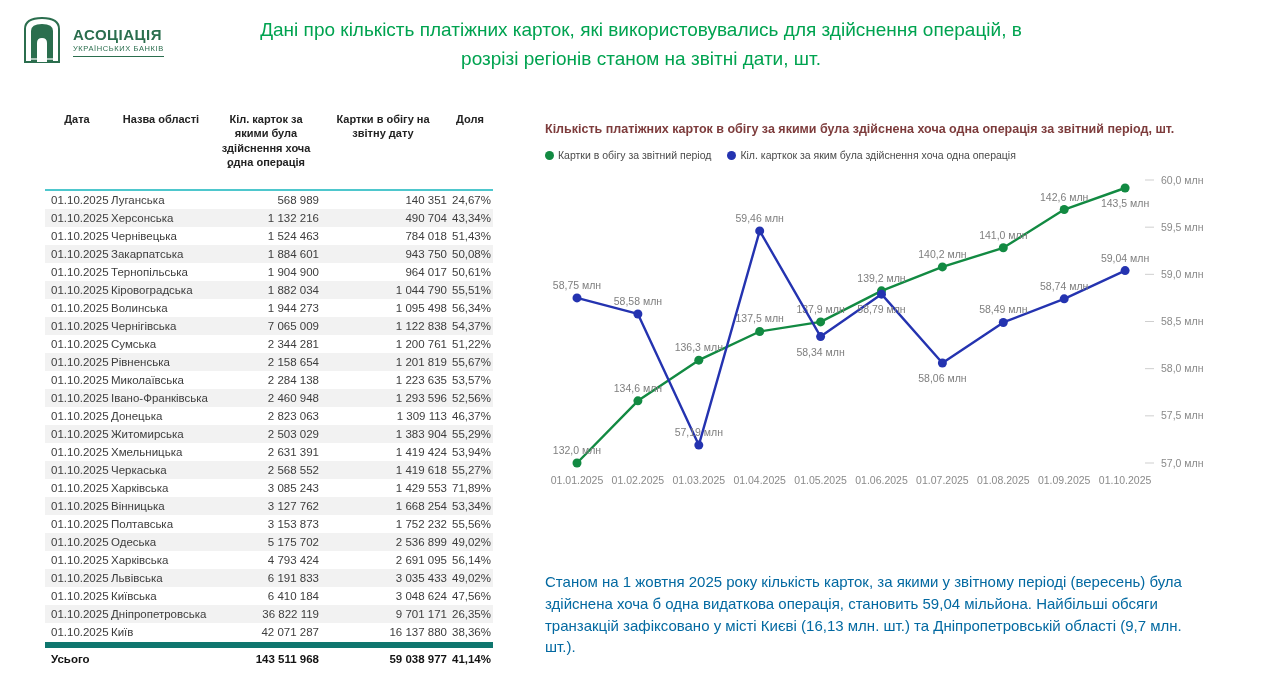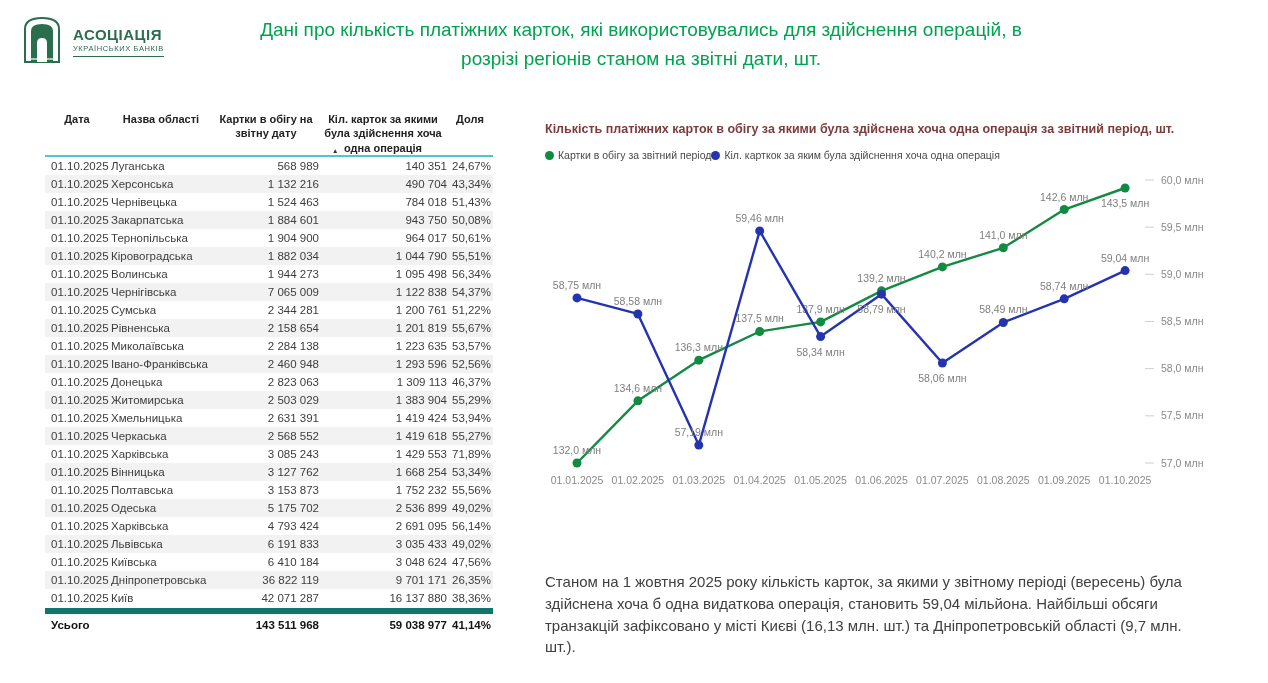--- a/index.html
+++ b/index.html
@@ -14,45 +14,45 @@
   .logo-line2{font-size:7.5px;color:#2b6e4e;letter-spacing:.6px;margin-top:1px;}
   .main-title{
     position:absolute;left:248px;top:16px;width:786px;text-align:center;
     font-size:19px;color:#00a350;line-height:1.5;
   }
   
   .ptable{position:absolute;left:45px;top:112px;width:448px;font-size:11.5px;}
   .thead{
     display:grid;grid-template-columns:64px 104px 106px 128px 46px;
     font-size:11px;font-weight:bold;color:#222;border-bottom:2px solid #4ec7cd;
-    padding-bottom:0;line-height:1.3;
+    padding-bottom:20px;line-height:1.3;
   }
   .th{text-align:center;position:relative;}
   .sort-arrow{position:absolute;left:13px;bottom:-1px;font-size:6.5px;color:#333;}
   .trow{display:grid;grid-template-columns:64px 104px 106px 128px 46px;height:18px;line-height:18px;}
   .trow.stripe{background:#f2f2f2;}
   .c0{padding-left:6px;}
   .c1{padding-left:2px;}
   .c2,.c3{text-align:right;}
   .c4{text-align:right;padding-right:2px;}
   .ttotal{
     display:grid;grid-template-columns:64px 104px 106px 128px 46px;
     border-top:6px solid #0f766e;font-weight:bold;color:#141414;height:22px;line-height:22px;margin-top:1px;
   }
   .ttotal .tlabel{grid-column:1 / span 2;padding-left:6px;}
   
   .chart-title{position:absolute;left:545px;top:122px;width:645px;font-size:12.5px;font-weight:bold;color:#7d3c3c;}
-  .legend{position:absolute;left:545px;top:149px;display:flex;align-items:center;font-size:10.5px;color:#4a4a4a;}
+  .legend{position:absolute;left:545px;top:149px;display:flex;gap:16px;align-items:center;font-size:10.5px;color:#4a4a4a;}
   .legend-item{display:flex;align-items:center;gap:4px;}
   .legend-dot{width:9px;height:9px;border-radius:50%;display:inline-block;}
   #chart{position:absolute;left:545px;top:168px;}
   
   .summary{
     position:absolute;left:545px;top:571px;width:648px;
-    font-size:15px;color:#404040;line-height:1.45;
+    font-size:15px;color:#0369a1;line-height:1.45;
   }
 </style>
 </head>
 <body>
 
 <div class="logo">
   <span>
     <svg width="44" height="50" viewBox="0 0 44 50">
       <path d="M5 48 V15 Q5 4 22 4 Q39 4 39 15 V48 Z" fill="#ffffff" stroke="#2b6e4e" stroke-width="2"></path>
       <path d="M11 48 V17 Q11 10 22 10 Q33 10 33 17 V48 Z" fill="#2b6e4e"></path>
@@ -65,25 +65,25 @@
     <span class="logo-line2">УКРАЇНСЬКИХ БАНКІВ</span>
   </span>
 </div>
 
 <div class="main-title">Дані про кількість платіжних карток, які використовувались для здійснення операцій, в розрізі регіонів станом на звітні дати, шт.</div>
 
 <div class="ptable">
   <div class="thead">
     <div class="th">Дата</div>
     <div class="th">Назва області</div>
-    <div class="th">Картки в обігу на звітну дату</div>
     <div class="th">
       <span>Кіл. карток за якими була здійснення хоча одна операція</span>
       <span class="sort-arrow">▲</span>
     </div>
+    <div class="th">Картки в обігу на звітну дату</div>
     <div class="th">Доля</div>
   </div>
 
   <div>
       <div class="trow">
         <div class="c0">01.10.2025</div>
         <div class="c1">Луганська</div>
         <div class="c2">568 989</div>
         <div class="c3">140 351</div>
         <div class="c4">24,67%</div>

